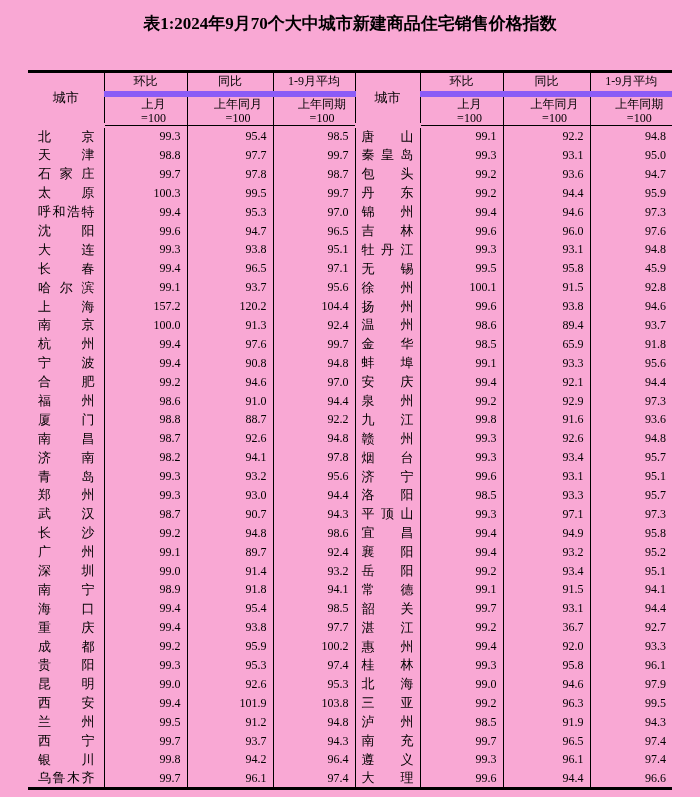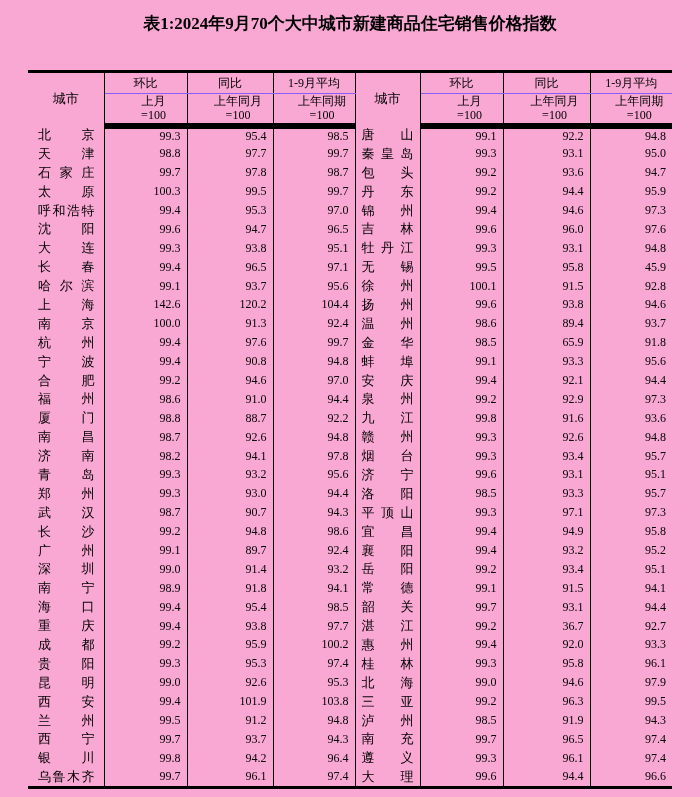--- a/index.html
+++ b/index.html
@@ -35,23 +35,23 @@
     border-bottom: 3px solid #000;
   }
   th, td {
     font-weight: normal;
     white-space: nowrap;
     overflow: hidden;
     border-right: 1px solid #000;
   }
   tr > th:last-child, tr > td:last-child { border-right: none; }
   thead th { text-align: center; vertical-align: middle; }
-  thead .grp { height: 22px; border-bottom: 1px solid #8b5cf6; }
-  thead .city-head { border-bottom: 1px solid #f9a8d4; font-size: 13px; }
-  thead .sub { height: 32px; border-bottom: 6px solid #000000; line-height: 14px; padding-left: 16px; }
+  thead .grp { height: 22px; border-bottom: 6px solid #8b5cf6; }
+  thead .city-head { border-bottom: 5px solid #f9a8d4; font-size: 13px; }
+  thead .sub { height: 32px; border-bottom: 1px solid #000000; line-height: 14px; padding-left: 16px; }
   thead .sub span { display: block; }
   tbody td { height: 18.9px; vertical-align: middle; }
   td.num { text-align: right; padding-right: 6px; }
   td.city { padding: 0 9px 0 10px; font-size: 13px; }
   td.city.r { padding: 0 6px; }
   td.city .cs { display: flex; justify-content: space-between; }
 </style>
 </head>
 <body>
 
@@ -294,21 +294,21 @@
           <td class="num">91.5</td>
           <td class="num">92.8</td>
         </tr>
         <tr>
           <td class="city">
             <span class="cs">
               <span>上</span>
               <span>海</span>
             </span>
           </td>
-          <td class="num">142.6</td>
+          <td class="num">157.2</td>
           <td class="num">120.2</td>
           <td class="num">104.4</td>
           <td class="city r">
             <span class="cs">
               <span>扬</span>
               <span>州</span>
             </span>
           </td>
           <td class="num">99.6</td>
           <td class="num">93.8</td>

